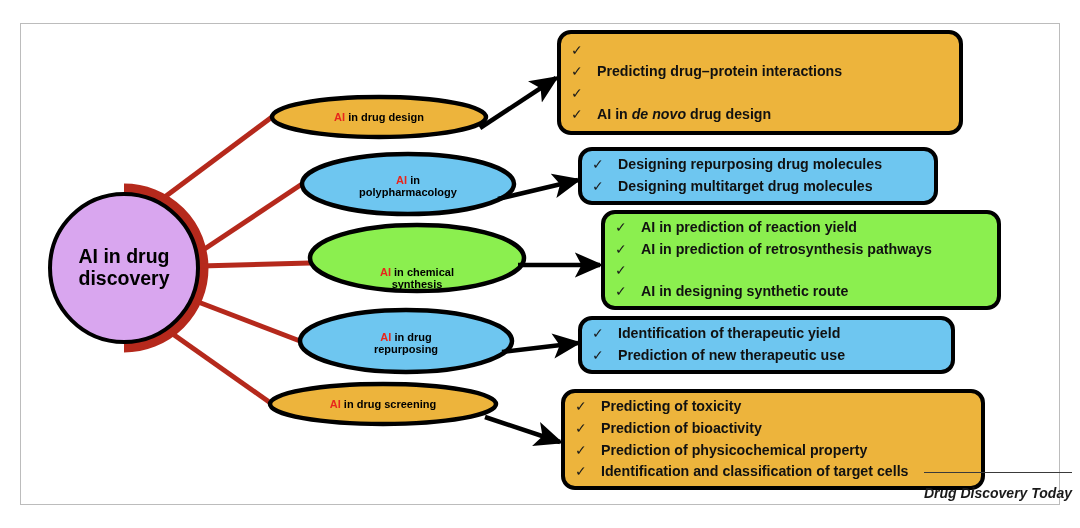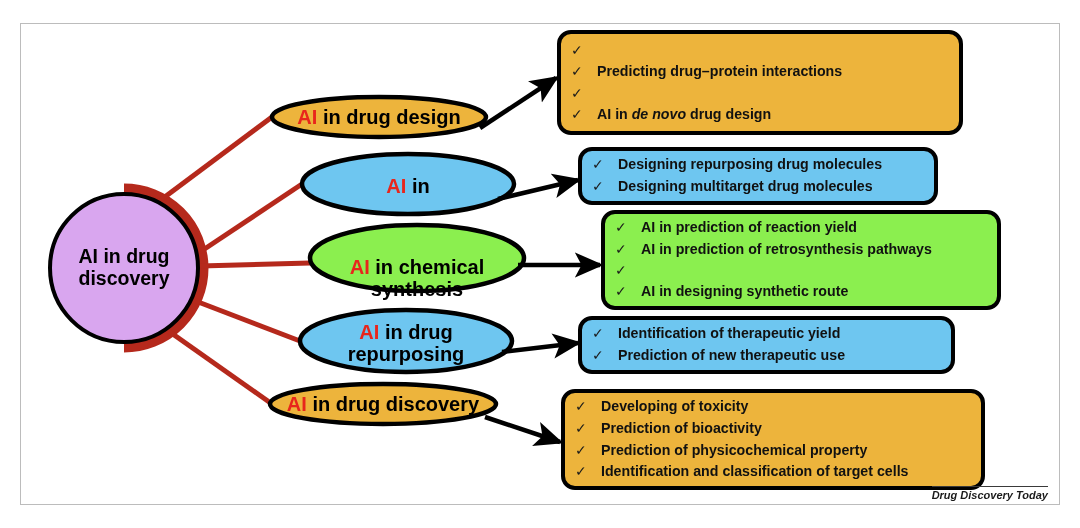--- a/index.html
+++ b/index.html
@@ -40,21 +40,21 @@
     font-weight: bold;
     color: #000000;
     line-height: 1.12;
     pointer-events: none;
   }
   .ai-red { color: #e8261c; }
   .hub-label {
     font-size: 19.5px;
   }
   .ellipse-label {
-    font-size: 20px;
+    font-size: 11px;
   }
   .box {
     position: absolute;
     border: 4px solid #000000;
     border-radius: 14px;
     box-sizing: border-box;
     display: flex;
     flex-direction: column;
     justify-content: center;
     padding: 6px 14px 6px 10px;
@@ -74,28 +74,28 @@
   .bullet .tick {
     flex: 0 0 auto;
     width: 26px;
     font-size: 14px;
     font-weight: normal;
     color: #1a1a1a;
   }
   .bullet .txt i { font-style: italic; }
   #credit {
     position: absolute;
-    right: 32px;
+    right: 8px;
     bottom: 27px;
-    font-size: 11px;
+    font-size: 14px;
     font-style: italic;
     font-weight: bold;
     color: #1a1a1a;
     border-top: 1px solid #3a3a3a;
-    padding-top: 2px;
+    padding-top: 12px;
     font-family: "Liberation Sans", sans-serif;
   }
 </style>
 </head>
 <body>
 
 <div id="page">
 
   <div id="frame"></div>
 
@@ -133,34 +133,35 @@
     <span>AI in drug</span>
     <span>discovery</span>
   </div>
 
   <div class="node-label ellipse-label" style="left:279px; top:104px; width:200px; height:26px;">
     <span><span class="ai-red">AI</span><span> in drug design</span></span>
   </div>
 
   <div class="node-label ellipse-label" style="left:308px; top:166px; width:200px; height:40px; flex-direction:column;">
     <span><span class="ai-red">AI</span><span> in</span></span>
+    <span>polypharmacology</span>
   </div>
 
   <div class="node-label ellipse-label" style="left:317px; top:240px; width:200px; height:40px; flex-direction:column;margin-top:18px;">
     <span><span class="ai-red">AI</span><span> in chemical</span></span>
     <span>synthesis</span>
   </div>
 
   <div class="node-label ellipse-label" style="left:306px; top:323px; width:200px; height:40px; flex-direction:column;">
     <span><span class="ai-red">AI</span><span> in drug</span></span>
     <span>repurposing</span>
   </div>
 
   <div class="node-label ellipse-label" style="left:283px; top:391px; width:200px; height:26px;">
-    <span><span class="ai-red">AI</span><span> in drug discovery</span></span>
+    <span><span class="ai-red">AI</span><span> in drug screening</span></span>
   </div>
 
   <div class="box orange" style="left:557px; top:30px; width:406px; height:105px;">
     <div class="bullet">
       <span class="tick">✓</span>
     </div>
     <div class="bullet">
       <span class="tick">✓</span>
       <span class="txt">Predicting drug–protein interactions</span>
     </div>
@@ -209,21 +210,21 @@
     </div>
     <div class="bullet">
       <span class="tick">✓</span>
       <span class="txt">Prediction of new therapeutic use</span>
     </div>
   </div>
 
   <div class="box orange" style="left:561px; top:389px; width:424px; height:101px;">
     <div class="bullet">
       <span class="tick">✓</span>
-      <span class="txt">Developing of toxicity</span>
+      <span class="txt">Predicting of toxicity</span>
     </div>
     <div class="bullet">
       <span class="tick">✓</span>
       <span class="txt">Prediction of bioactivity</span>
     </div>
     <div class="bullet">
       <span class="tick">✓</span>
       <span class="txt">Prediction of physicochemical property</span>
     </div>
     <div class="bullet">

